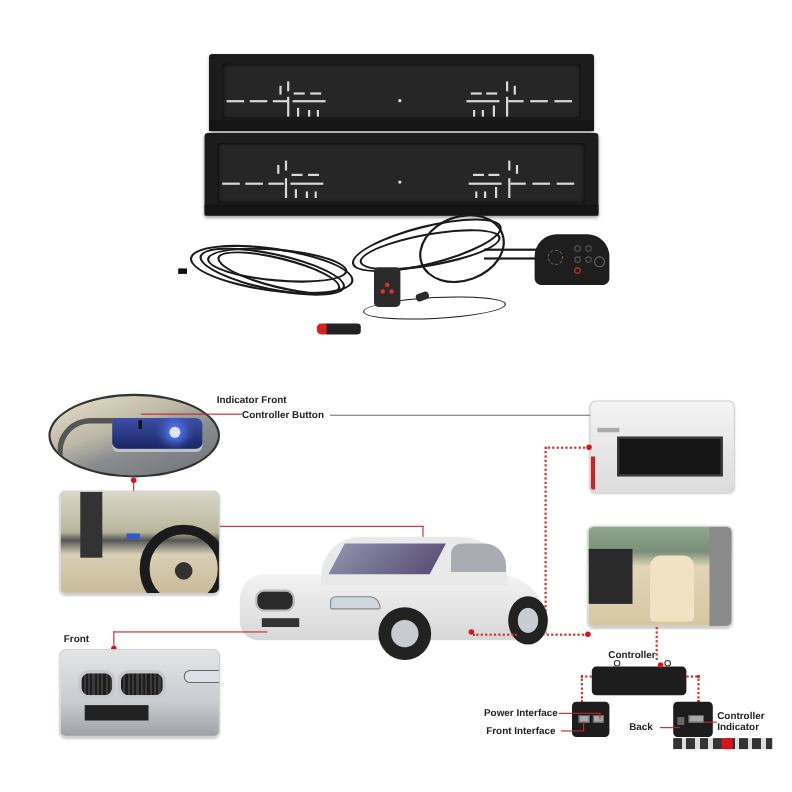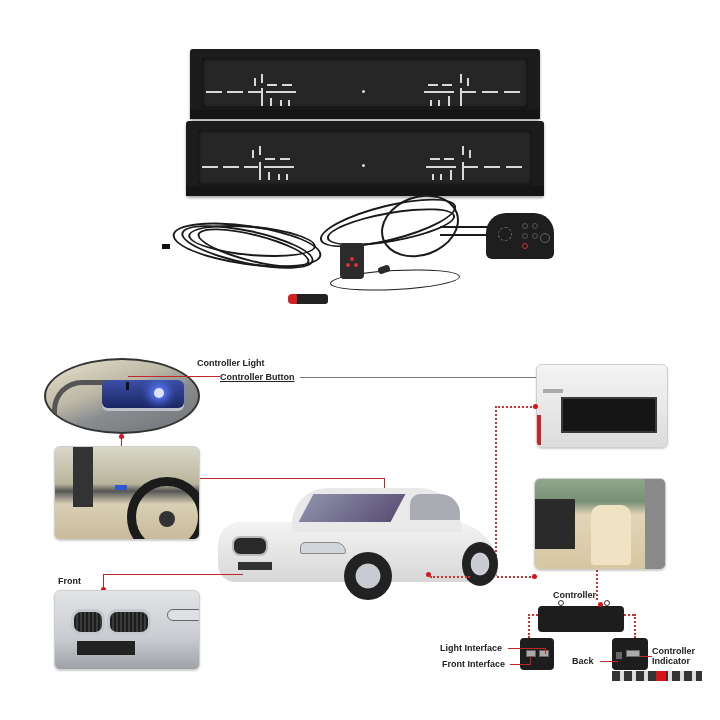--- a/index.html
+++ b/index.html
@@ -160,22 +160,22 @@
 
 <div class="abs" style="left:0;top:330px;width:720px;height:390px;">
 
   <div class="abs" style="left:44px;top:28px;width:156px;height:76px;border-radius:50%;overflow:hidden;background:linear-gradient(160deg,#e8e2cc 0%,#bdb8a6 40%,#8a8d90 60%,#6e7276 100%);border:2px solid #333;">
     <div class="abs" style="left:6px;top:20px;width:70px;height:40px;border:5px solid #555;border-right:none;border-bottom:none;border-radius:30px 0 0 0;"></div>
     <div class="abs" style="left:56px;top:20px;width:82px;height:28px;background:linear-gradient(180deg,#3b4fa6,#1a2563);border-radius:6px;box-shadow:0 3px 0 #bfc2c8;">
       <div class="abs" style="left:52px;top:8px;width:10px;height:10px;border-radius:50%;background:#dbe4ff;box-shadow:0 0 10px 5px #5b7cff;"></div>
       <div class="abs" style="left:24px;top:2px;width:3px;height:8px;background:#111;"></div>
     </div>
   </div>
-  <div class="lbl" style="left:197px;top:28px;">Controller Light</div>
-  <div class="lbl" style="left:220px;top:42px;text-decoration:underline;">Controller Button</div>
+  <div class="lbl" style="left:197px;top:28px;">Indicator Front</div>
+  <div class="lbl" style="left:220px;top:42px;">Controller Button</div>
   <div class="line-solid" style="left:128px;top:46px;width:92px;height:1px;"></div>
   <div class="line-solid" style="left:300px;top:47px;width:240px;height:1px;background:#777;"></div>
   <div class="line-solid" style="left:121px;top:106px;width:1px;height:50px;"></div>
   <div class="pin" style="left:119px;top:104px;"></div>
 
   <div class="photo" style="left:54px;top:116px;width:146px;height:94px;background:linear-gradient(180deg,#d9d7c8 0%,#b9b59c 40%,#555 48%,#d9cfb5 62%,#c8bb9a 100%);">
     <div class="abs" style="left:18px;top:0;width:20px;height:60px;background:#333;"></div>
     <div class="abs" style="left:72px;top:30px;width:80px;height:80px;border:9px solid #1b1b1b;border-radius:50%;"></div>
     <div class="abs" style="left:104px;top:64px;width:16px;height:16px;border-radius:50%;background:#333;"></div>
     <div class="abs" style="left:60px;top:38px;width:12px;height:5px;background:#2e58d6;"></div>
@@ -235,21 +235,21 @@
 
   <div class="line-dash-v" style="left:528px;top:284px;height:24px;"></div>
   <div class="line-dash-h" style="left:528px;top:284px;width:10px;"></div>
   <div class="line-dash-v" style="left:634px;top:284px;height:24px;"></div>
   <div class="line-dash-h" style="left:624px;top:284px;width:10px;"></div>
 
   <div class="module" style="left:520px;top:308px;width:34px;height:32px;">
     <div class="port" style="left:6px;top:12px;"></div>
     <div class="port" style="left:19px;top:12px;"></div>
   </div>
-  <div class="lbl" style="left:440px;top:313px;">Light Interface</div>
+  <div class="lbl" style="left:440px;top:313px;">Power Interface</div>
   <div class="line-solid" style="left:508px;top:318px;width:38px;height:1px;"></div>
   <div class="line-solid" style="left:545px;top:318px;width:1px;height:6px;"></div>
   <div class="lbl" style="left:442px;top:329px;">Front Interface</div>
   <div class="line-solid" style="left:510px;top:334px;width:20px;height:1px;"></div>
   <div class="line-solid" style="left:530px;top:326px;width:1px;height:9px;"></div>
 
   <div class="module" style="left:612px;top:308px;width:36px;height:32px;">
     <div class="port" style="left:4px;top:14px;width:6px;height:7px;background:#666;"></div>
     <div class="port" style="left:14px;top:12px;width:14px;"></div>
   </div>

